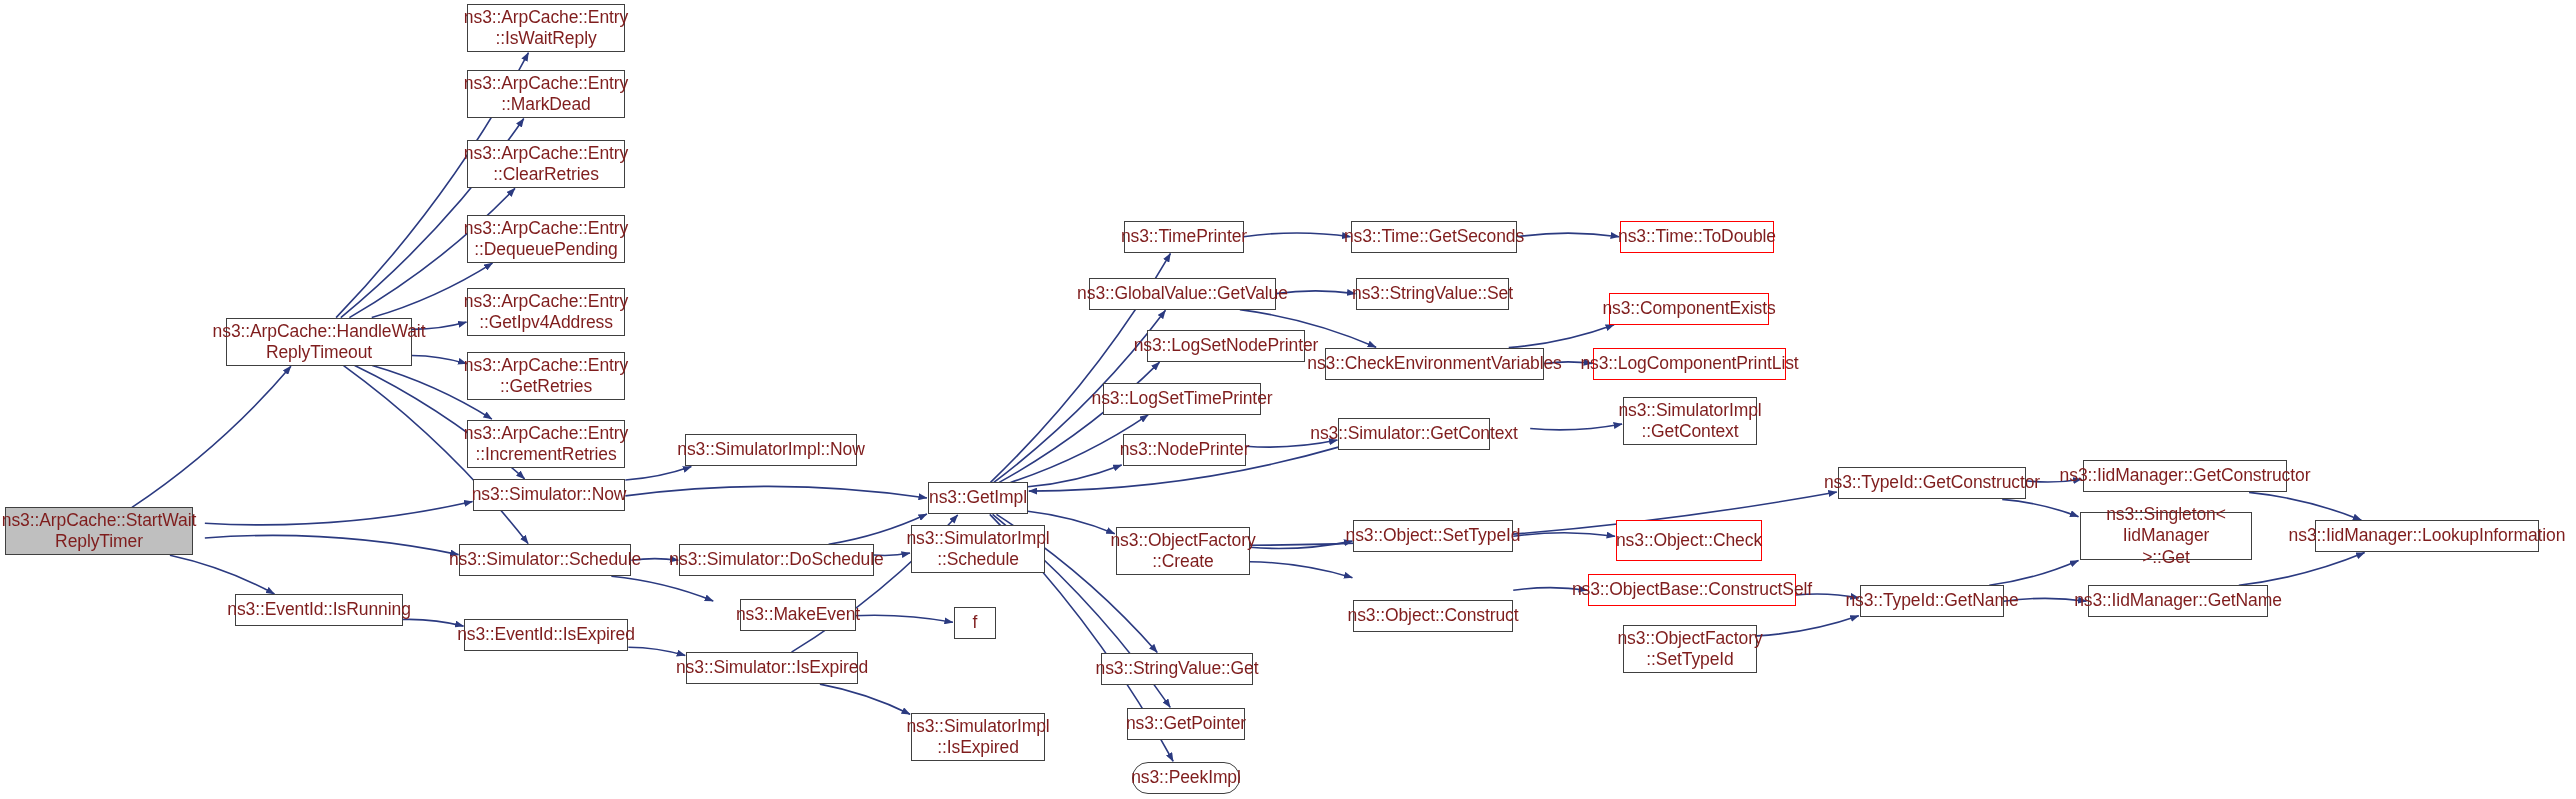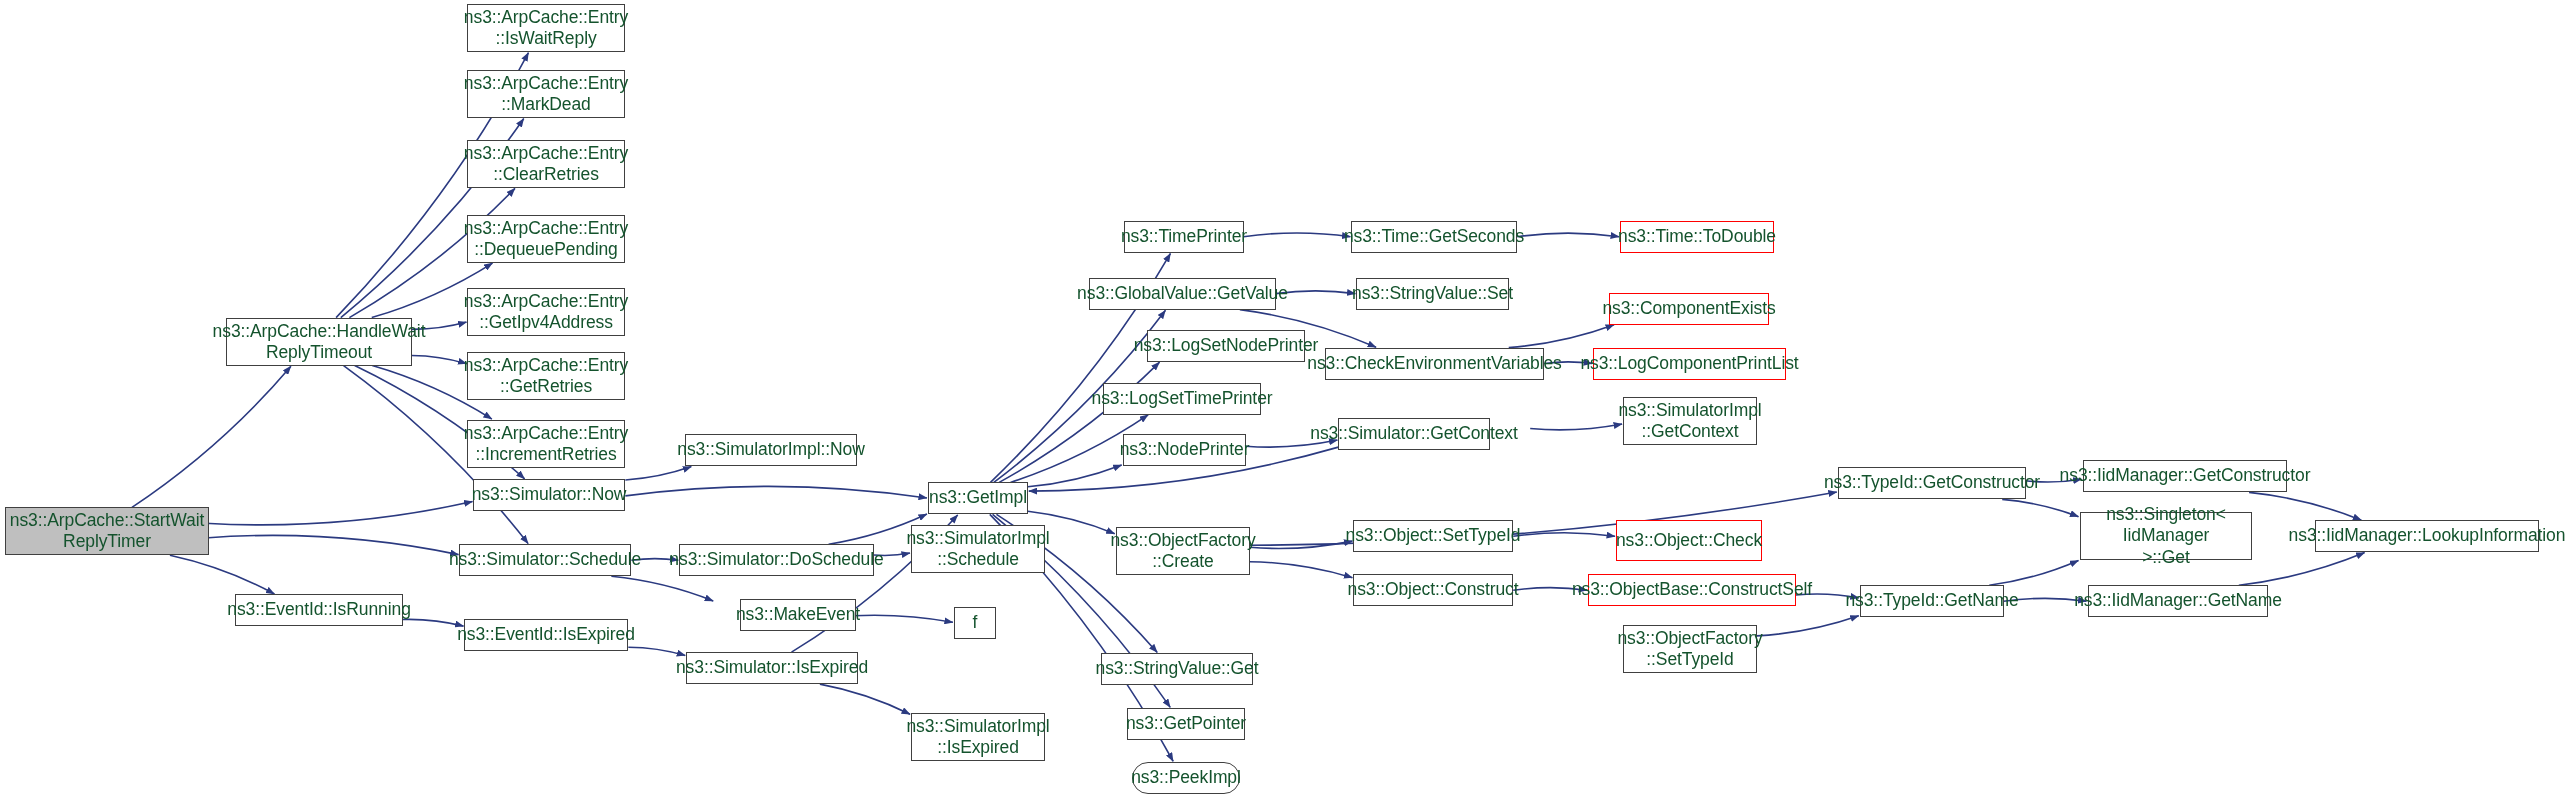--- a/index.html
+++ b/index.html
@@ -10,21 +10,21 @@
     position:absolute;
     box-sizing:border-box;
     background:#ffffff;
     border:1.6px solid #404040;
     display:flex;
     align-items:center;
     justify-content:center;
     text-align:center;
     font-size:17.5px;
     line-height:1.22;
-    color:#14532d;
+    color:#7f1d1d;
     letter-spacing:-0.1px;
     padding:0 16px;
     white-space:pre-line;
     z-index:5;
   }
   .node.red{border-color:#ff0000;}
   .node.start{background:#bfbfbf;border-color:#404040;}
 </style>
 </head>
 <body>
@@ -88,21 +88,21 @@
         <path d="M 1759.0 636.7 Q 1811.4 633.7 1861.0 616.5" fill="none" stroke="#2b3a80" stroke-width="1.6" marker-end="url(#arrowhead)"></path>
         <path d="M 2028.0 481.4 Q 2056.1 484.5 2084.0 479.8" fill="none" stroke="#2b3a80" stroke-width="1.6" marker-end="url(#arrowhead)"></path>
         <path d="M 2004.6 500.0 Q 2044.0 503.3 2081.0 517.3" fill="none" stroke="#2b3a80" stroke-width="1.6" marker-end="url(#arrowhead)"></path>
         <path d="M 2006.0 602.0 Q 2047.5 596.2 2089.0 602.0" fill="none" stroke="#2b3a80" stroke-width="1.6" marker-end="url(#arrowhead)"></path>
         <path d="M 1991.6 586.0 Q 2038.1 579.8 2081.0 561.2" fill="none" stroke="#2b3a80" stroke-width="1.6" marker-end="url(#arrowhead)"></path>
         <path d="M 2251.8 493.0 Q 2310.0 499.0 2364.2 520.8" fill="none" stroke="#2b3a80" stroke-width="1.6" marker-end="url(#arrowhead)"></path>
         <path d="M 2241.5 586.0 Q 2306.8 578.4 2367.5 553.3" fill="none" stroke="#2b3a80" stroke-width="1.6" marker-end="url(#arrowhead)"></path>
       </g>
   </svg>
   <div id="node-layer">
-      <div class="node start" style="left: 5px; top: 507px; width: 204px; height: 48px;">ns3::ArpCache::StartWait
+      <div class="node start" style="left: 5px; top: 507px; width: 188px; height: 48px;">ns3::ArpCache::StartWait
 ReplyTimer</div>
       <div class="node" style="left: 226px; top: 318px; width: 186px; height: 48px;">ns3::ArpCache::HandleWait
 ReplyTimeout</div>
       <div class="node" style="left: 467px; top: 4px; width: 158px; height: 48px;">ns3::ArpCache::Entry
 ::IsWaitReply</div>
       <div class="node" style="left: 467px; top: 70px; width: 158px; height: 48px;">ns3::ArpCache::Entry
 ::MarkDead</div>
       <div class="node" style="left: 467px; top: 140px; width: 158px; height: 48px;">ns3::ArpCache::Entry
 ::ClearRetries</div>
       <div class="node" style="left: 467px; top: 215px; width: 158px; height: 48px;">ns3::ArpCache::Entry
@@ -135,21 +135,21 @@
       <div class="node" style="left: 1116px; top: 527px; width: 134px; height: 48px;">ns3::ObjectFactory
 ::Create</div>
       <div class="node" style="left: 1101px; top: 653px; width: 152px; height: 32px;">ns3::StringValue::Get</div>
       <div class="node" style="left: 1127px; top: 708px; width: 118px; height: 32px;">ns3::GetPointer</div>
       <div class="node" style="left: 1132px; top: 762px; width: 108px; height: 32px; border-radius: 16px;">ns3::PeekImpl</div>
       <div class="node" style="left: 1351px; top: 221px; width: 166px; height: 32px;">ns3::Time::GetSeconds</div>
       <div class="node" style="left: 1356px; top: 278px; width: 153px; height: 32px;">ns3::StringValue::Set</div>
       <div class="node" style="left: 1325px; top: 348px; width: 219px; height: 32px;">ns3::CheckEnvironmentVariables</div>
       <div class="node" style="left: 1338px; top: 418px; width: 152px; height: 32px;">ns3::Simulator::GetContext</div>
       <div class="node" style="left: 1353px; top: 520px; width: 160px; height: 32px;">ns3::Object::SetTypeId</div>
-      <div class="node" style="left: 1353px; top: 574px; width: 160px; height: 32px;">ns3::Object::Construct</div>
+      <div class="node" style="left: 1353px; top: 600px; width: 160px; height: 32px;">ns3::Object::Construct</div>
       <div class="node red" style="left: 1620px; top: 221px; width: 154px; height: 32px;">ns3::Time::ToDouble</div>
       <div class="node red" style="left: 1609px; top: 293px; width: 160px; height: 32px;">ns3::ComponentExists</div>
       <div class="node red" style="left: 1593px; top: 348px; width: 193px; height: 32px;">ns3::LogComponentPrintList</div>
       <div class="node" style="left: 1623px; top: 397px; width: 134px; height: 48px;">ns3::SimulatorImpl
 ::GetContext</div>
       <div class="node red" style="left: 1616px; top: 520px; width: 146px; height: 41px;">ns3::Object::Check</div>
       <div class="node red" style="left: 1588px; top: 574px; width: 208px; height: 32px;">ns3::ObjectBase::ConstructSelf</div>
       <div class="node" style="left: 1623px; top: 625px; width: 134px; height: 48px;">ns3::ObjectFactory
 ::SetTypeId</div>
       <div class="node" style="left: 1838px; top: 467px; width: 188px; height: 32px;">ns3::TypeId::GetConstructor</div>

